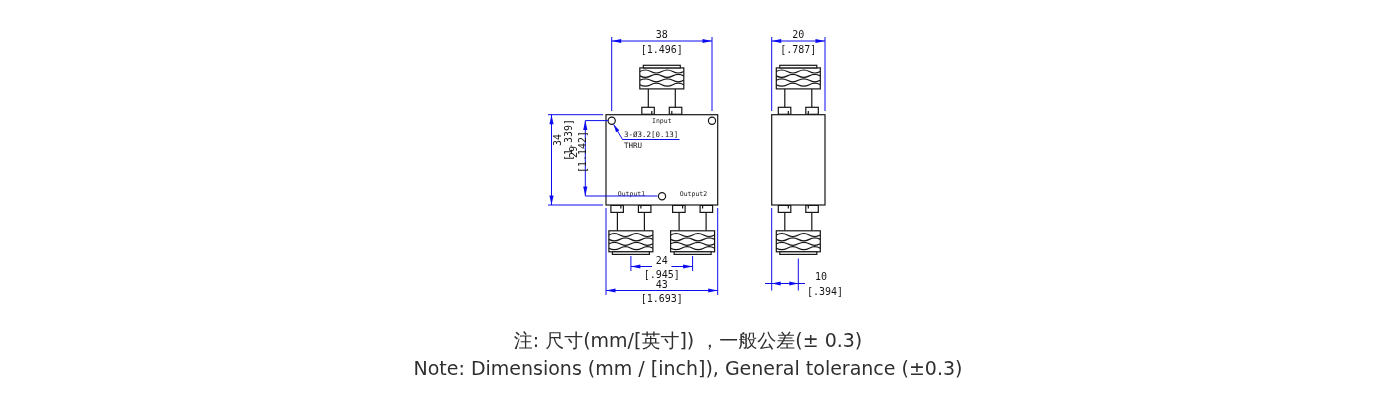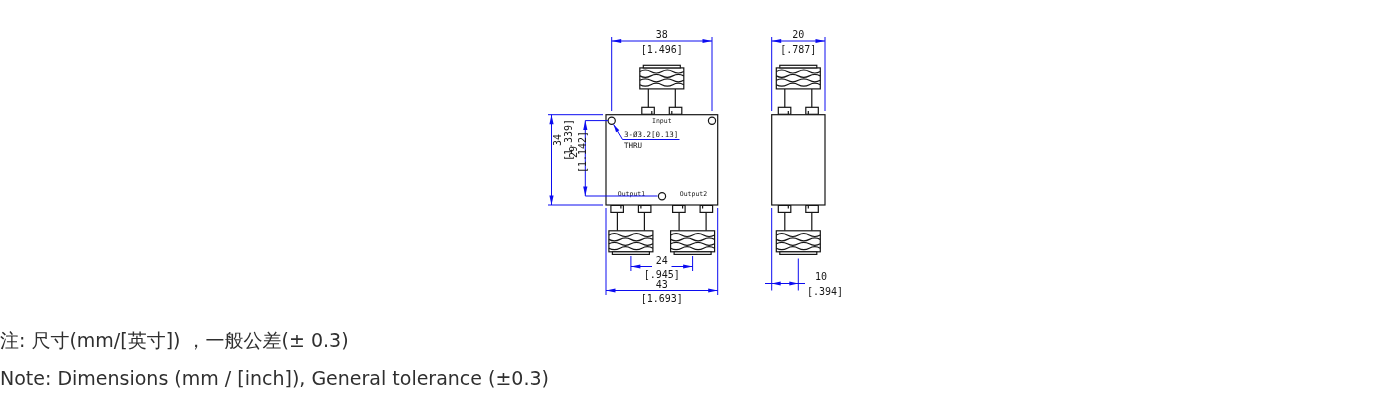--- a/index.html
+++ b/index.html
@@ -19,24 +19,24 @@
   
   .t{font-family:"DejaVu Sans Mono", monospace;fill:#161616;}
   .t10{font-size:10px;}
   .t7{font-size:7.5px;}
   .t6{font-size:6.5px;}
   .mid{text-anchor:middle;}
 
   
   .note{
     position:absolute;top:330px;left:0;width:1376px;
-    color:#2f2f2f;
+    text-align:center;color:#2f2f2f;
   }
   .note .zh{font-size:19px;line-height:21px;}
-  .note .en{font-size:19px;line-height:21px;margin-top:17px;}
+  .note .en{font-size:19px;line-height:21px;margin-top:7px;}
 </style>
 </head>
 <body>
 
 <div class="stage">
 
   <svg class="drawing" width="1400" height="400" viewBox="0 0 1400 400">
 
     <defs>
 

